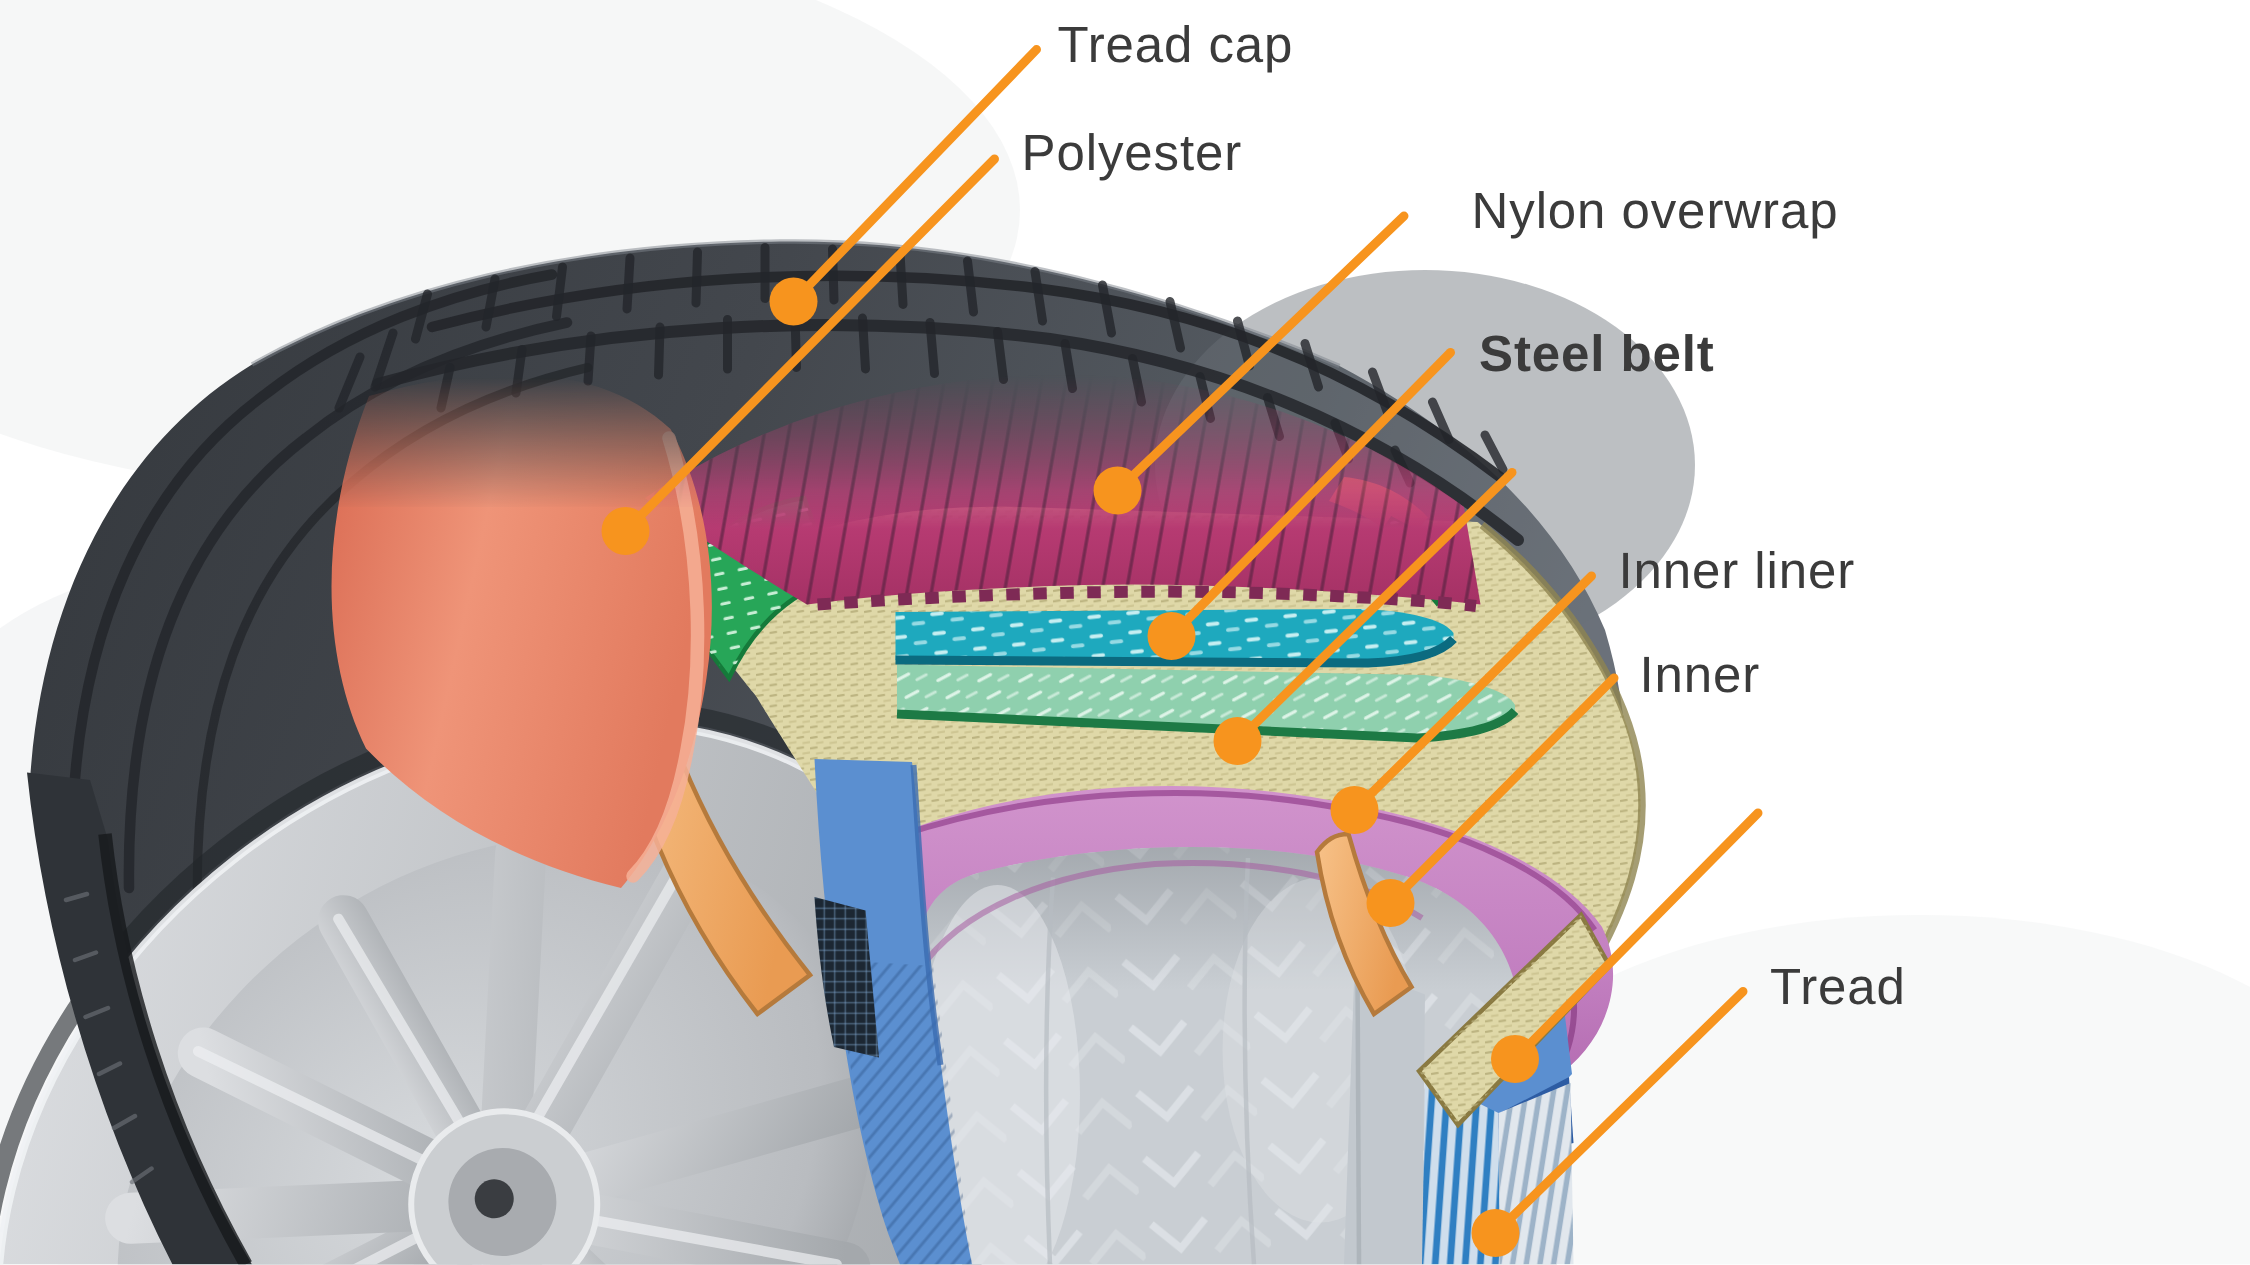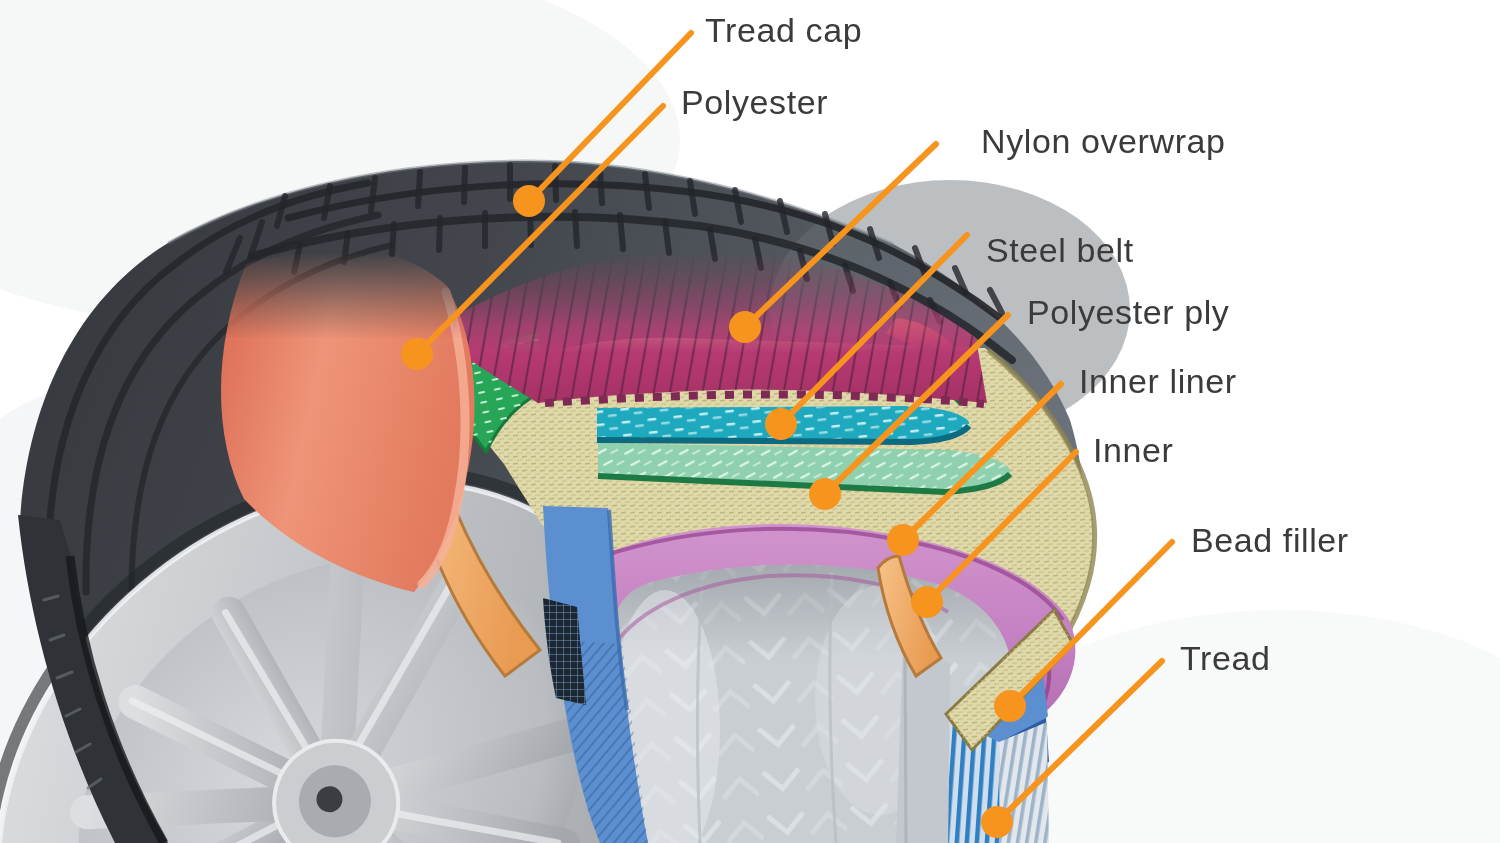--- a/index.html
+++ b/index.html
@@ -379,19 +379,17 @@
     <g>
       <line x1="1162" y1="661" x2="997" y2="822"></line>
           <circle cx="997" cy="822" r="16" stroke="none"></circle>
     </g>
   </g>
 </svg>
 
   <div class="callout-label" style="left:705px;top:12px;">Tread cap</div>
   <div class="callout-label" style="left:681px;top:84px;">Polyester</div>
   <div class="callout-label" style="left:952px;top:123px;margin-left:29px;">Nylon overwrap</div>
-  <div class="callout-label" style="left:986px;top:232px;">Steel belt</div>
-  <div class="callout-label" style="left:1027px;top:294px;">Polyester ply</div>
+  <div class="callout-label" style="left:986px;top:218px;font-weight:bold;">Steel belt</div>
   <div class="callout-label" style="left:1079px;top:363px;">Inner liner</div>
   <div class="callout-label" style="left:1093px;top:432px;">Inner</div>
-  <div class="callout-label" style="left:1191px;top:522px;">Bead filler</div>
   <div class="callout-label" style="left:1180px;top:640px;">Tread</div>
 </div>
 
 </body></html>

